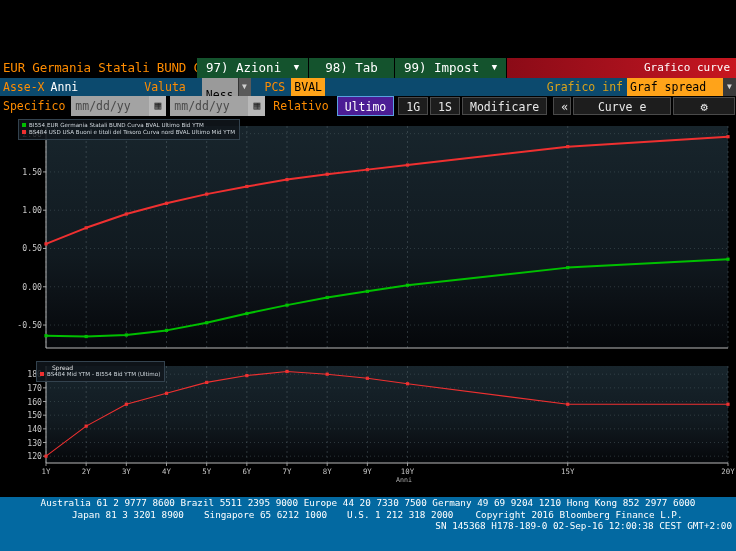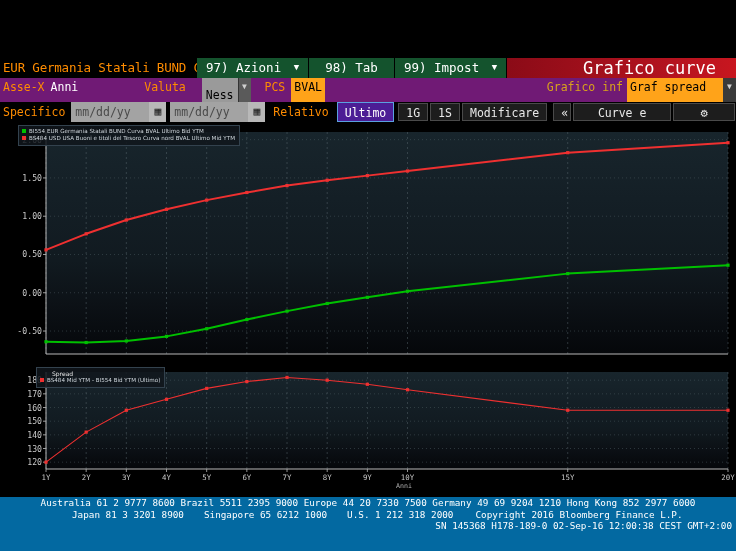--- a/index.html
+++ b/index.html
@@ -24,26 +24,26 @@
     background:#14532d;color:#fff;font-size:12.5px;line-height:20px;
     text-align:center;border-right:1px solid #000;
     white-space:nowrap;box-sizing:border-box;position:relative;
   }
   .fn-azioni{width:112px;}
   .fn-tab{width:86px;}
   .fn-impost{width:112px;}
   .caret{display:inline-block;margin-left:5px;font-size:9px;position:relative;top:-2px;}
   .redfill{
     flex:1;background:linear-gradient(to right,#8b0b17 0%,#b3131f 70%,#c8161f 100%);
-    color:#fff;font-size:17px;line-height:20px;text-align:right;padding-right:20px;
+    color:#fff;font-size:11px;line-height:20px;text-align:right;padding-right:6px;
     white-space:nowrap;box-sizing:border-box;
   }
 
   
-  .row2{display:flex;height:24px;align-items:stretch;background:#701a75;font-size:11.5px;}
+  .row2{display:flex;height:18px;align-items:stretch;background:#0c4a6e;font-size:11.5px;}
   .lbl-orange{color:#ff8c00;line-height:18px;white-space:nowrap;}
   .lbl-white{color:#fff;line-height:18px;white-space:nowrap;}
   .lbl-amber{color:#d9a21b;line-height:18px;white-space:nowrap;}
   .fld-grey{
     background:#9a9a9a;color:#000;line-height:18px;padding:8px 4px;
     white-space:nowrap;box-sizing:border-box;
   }
   .fld-orange{
     background:#ffa319;color:#000;line-height:18px;padding:0 3px;
     white-space:nowrap;box-sizing:border-box;

